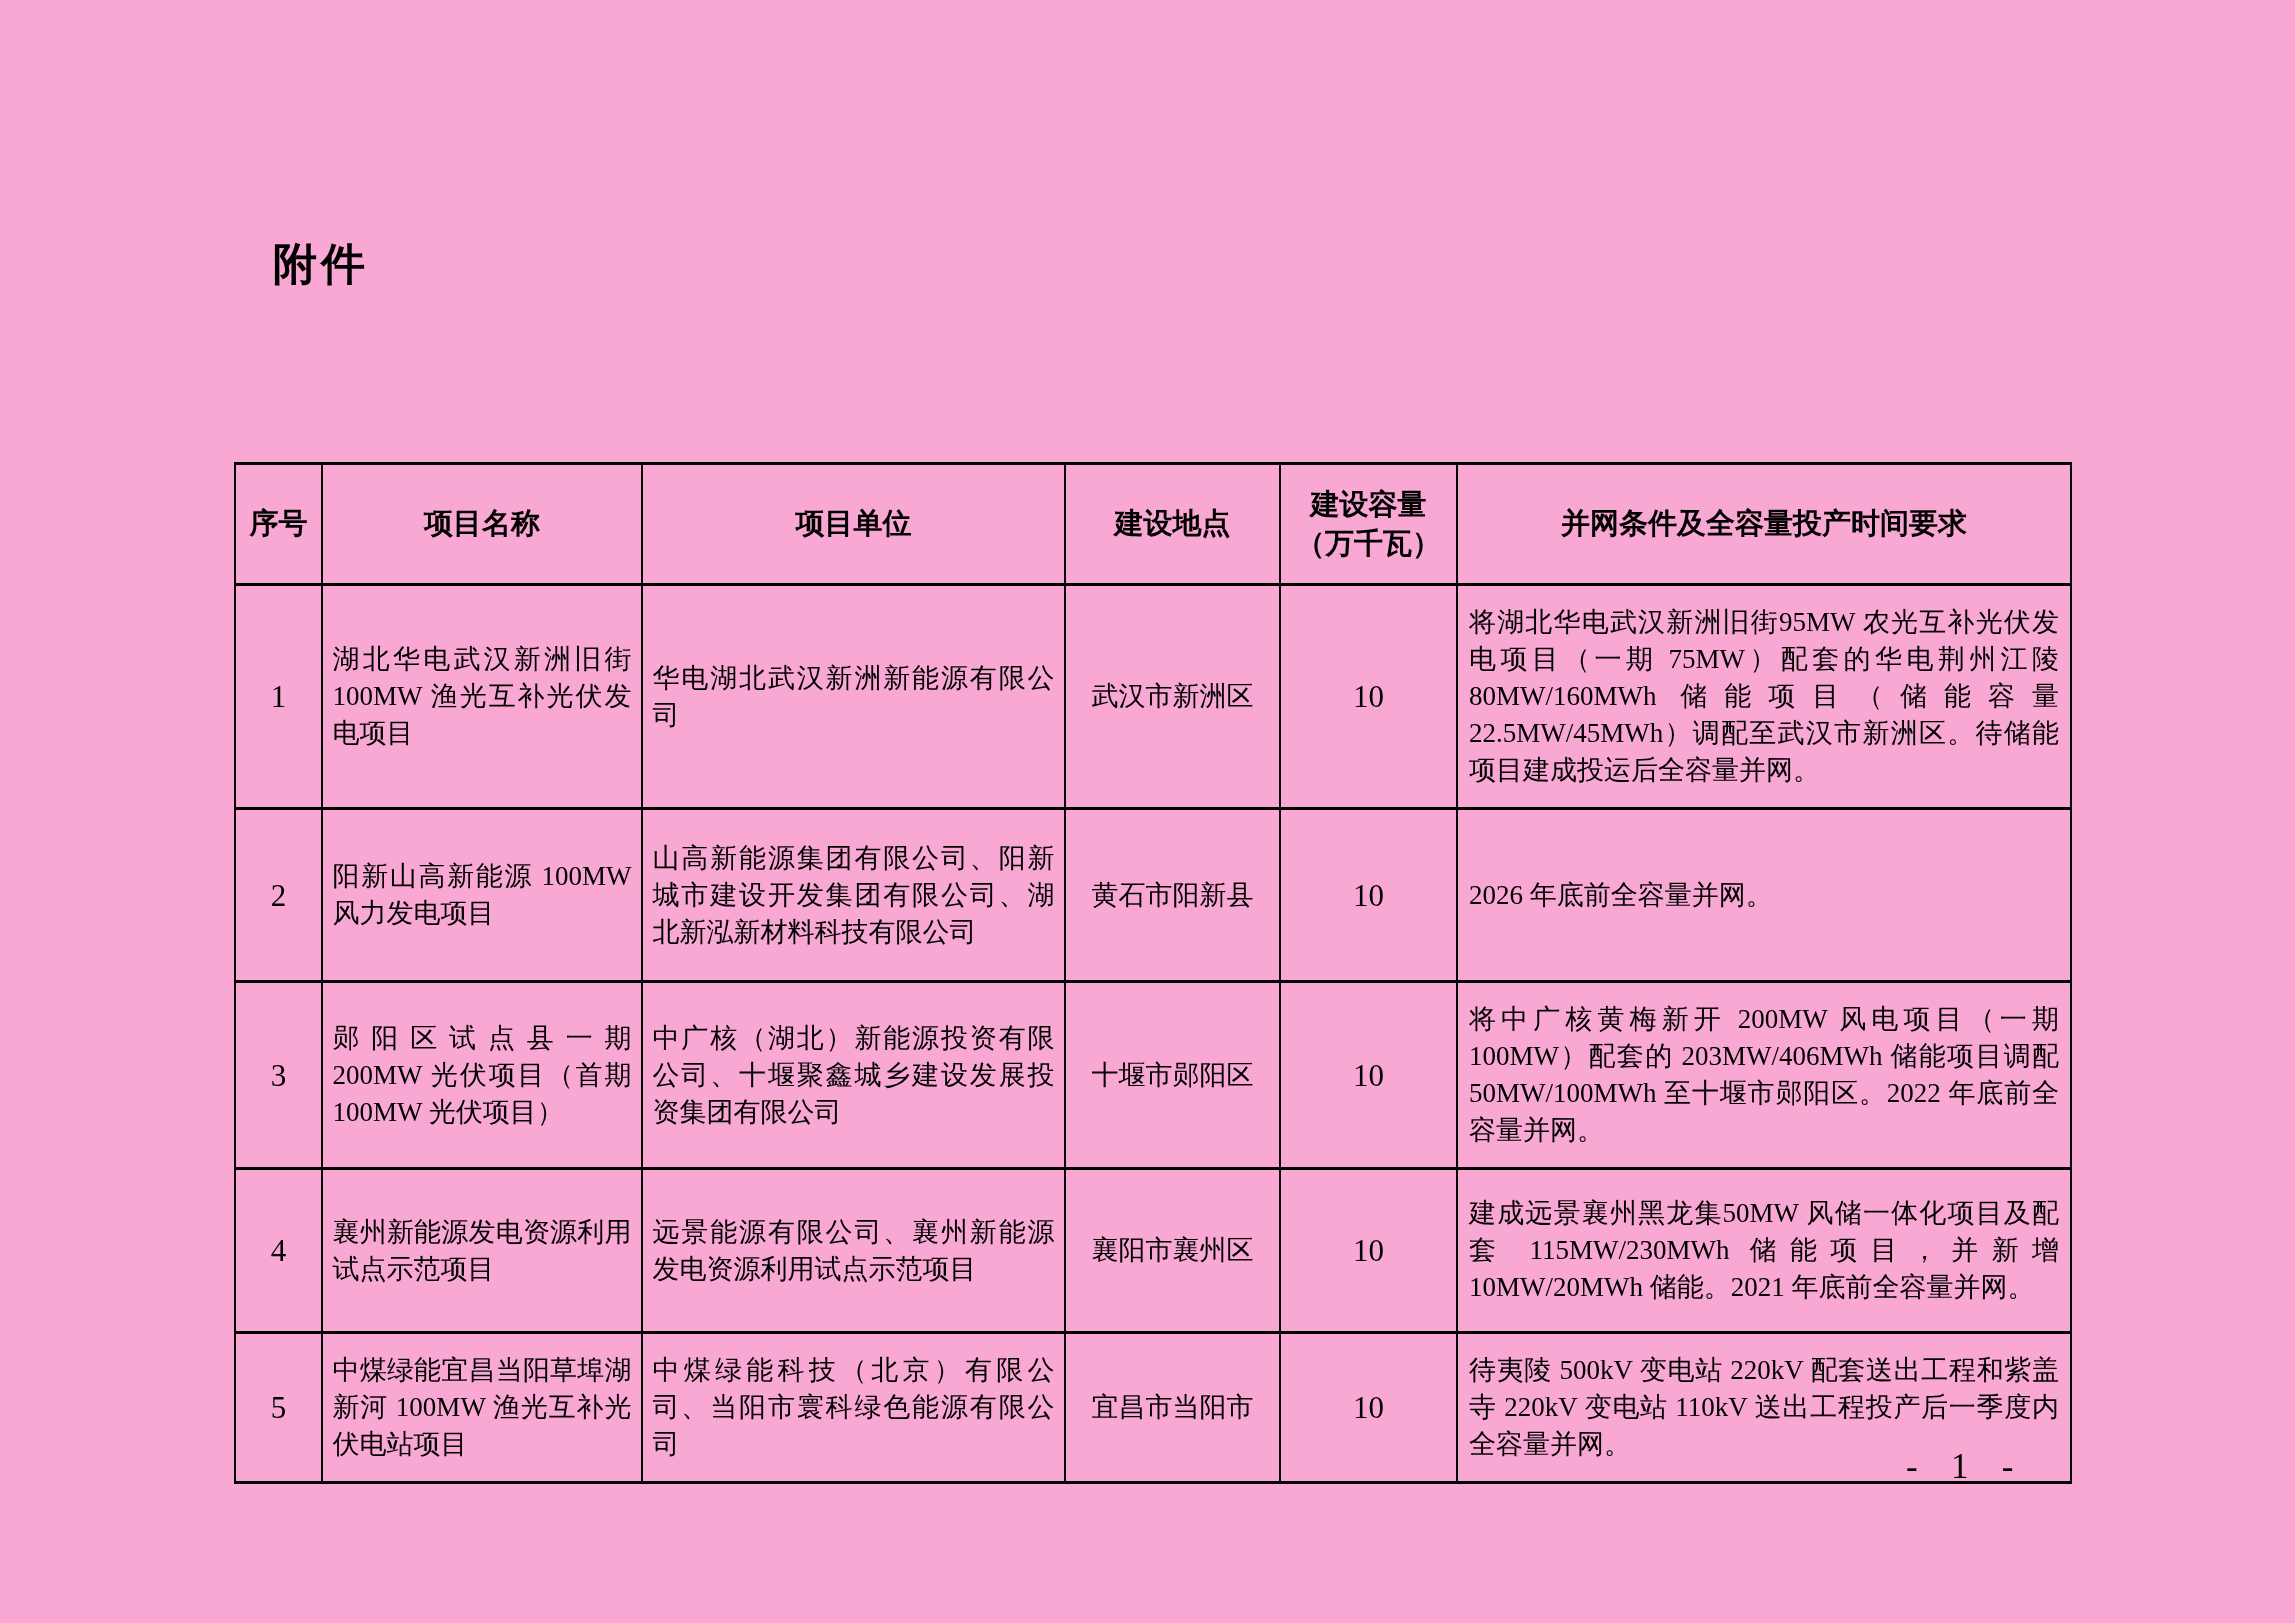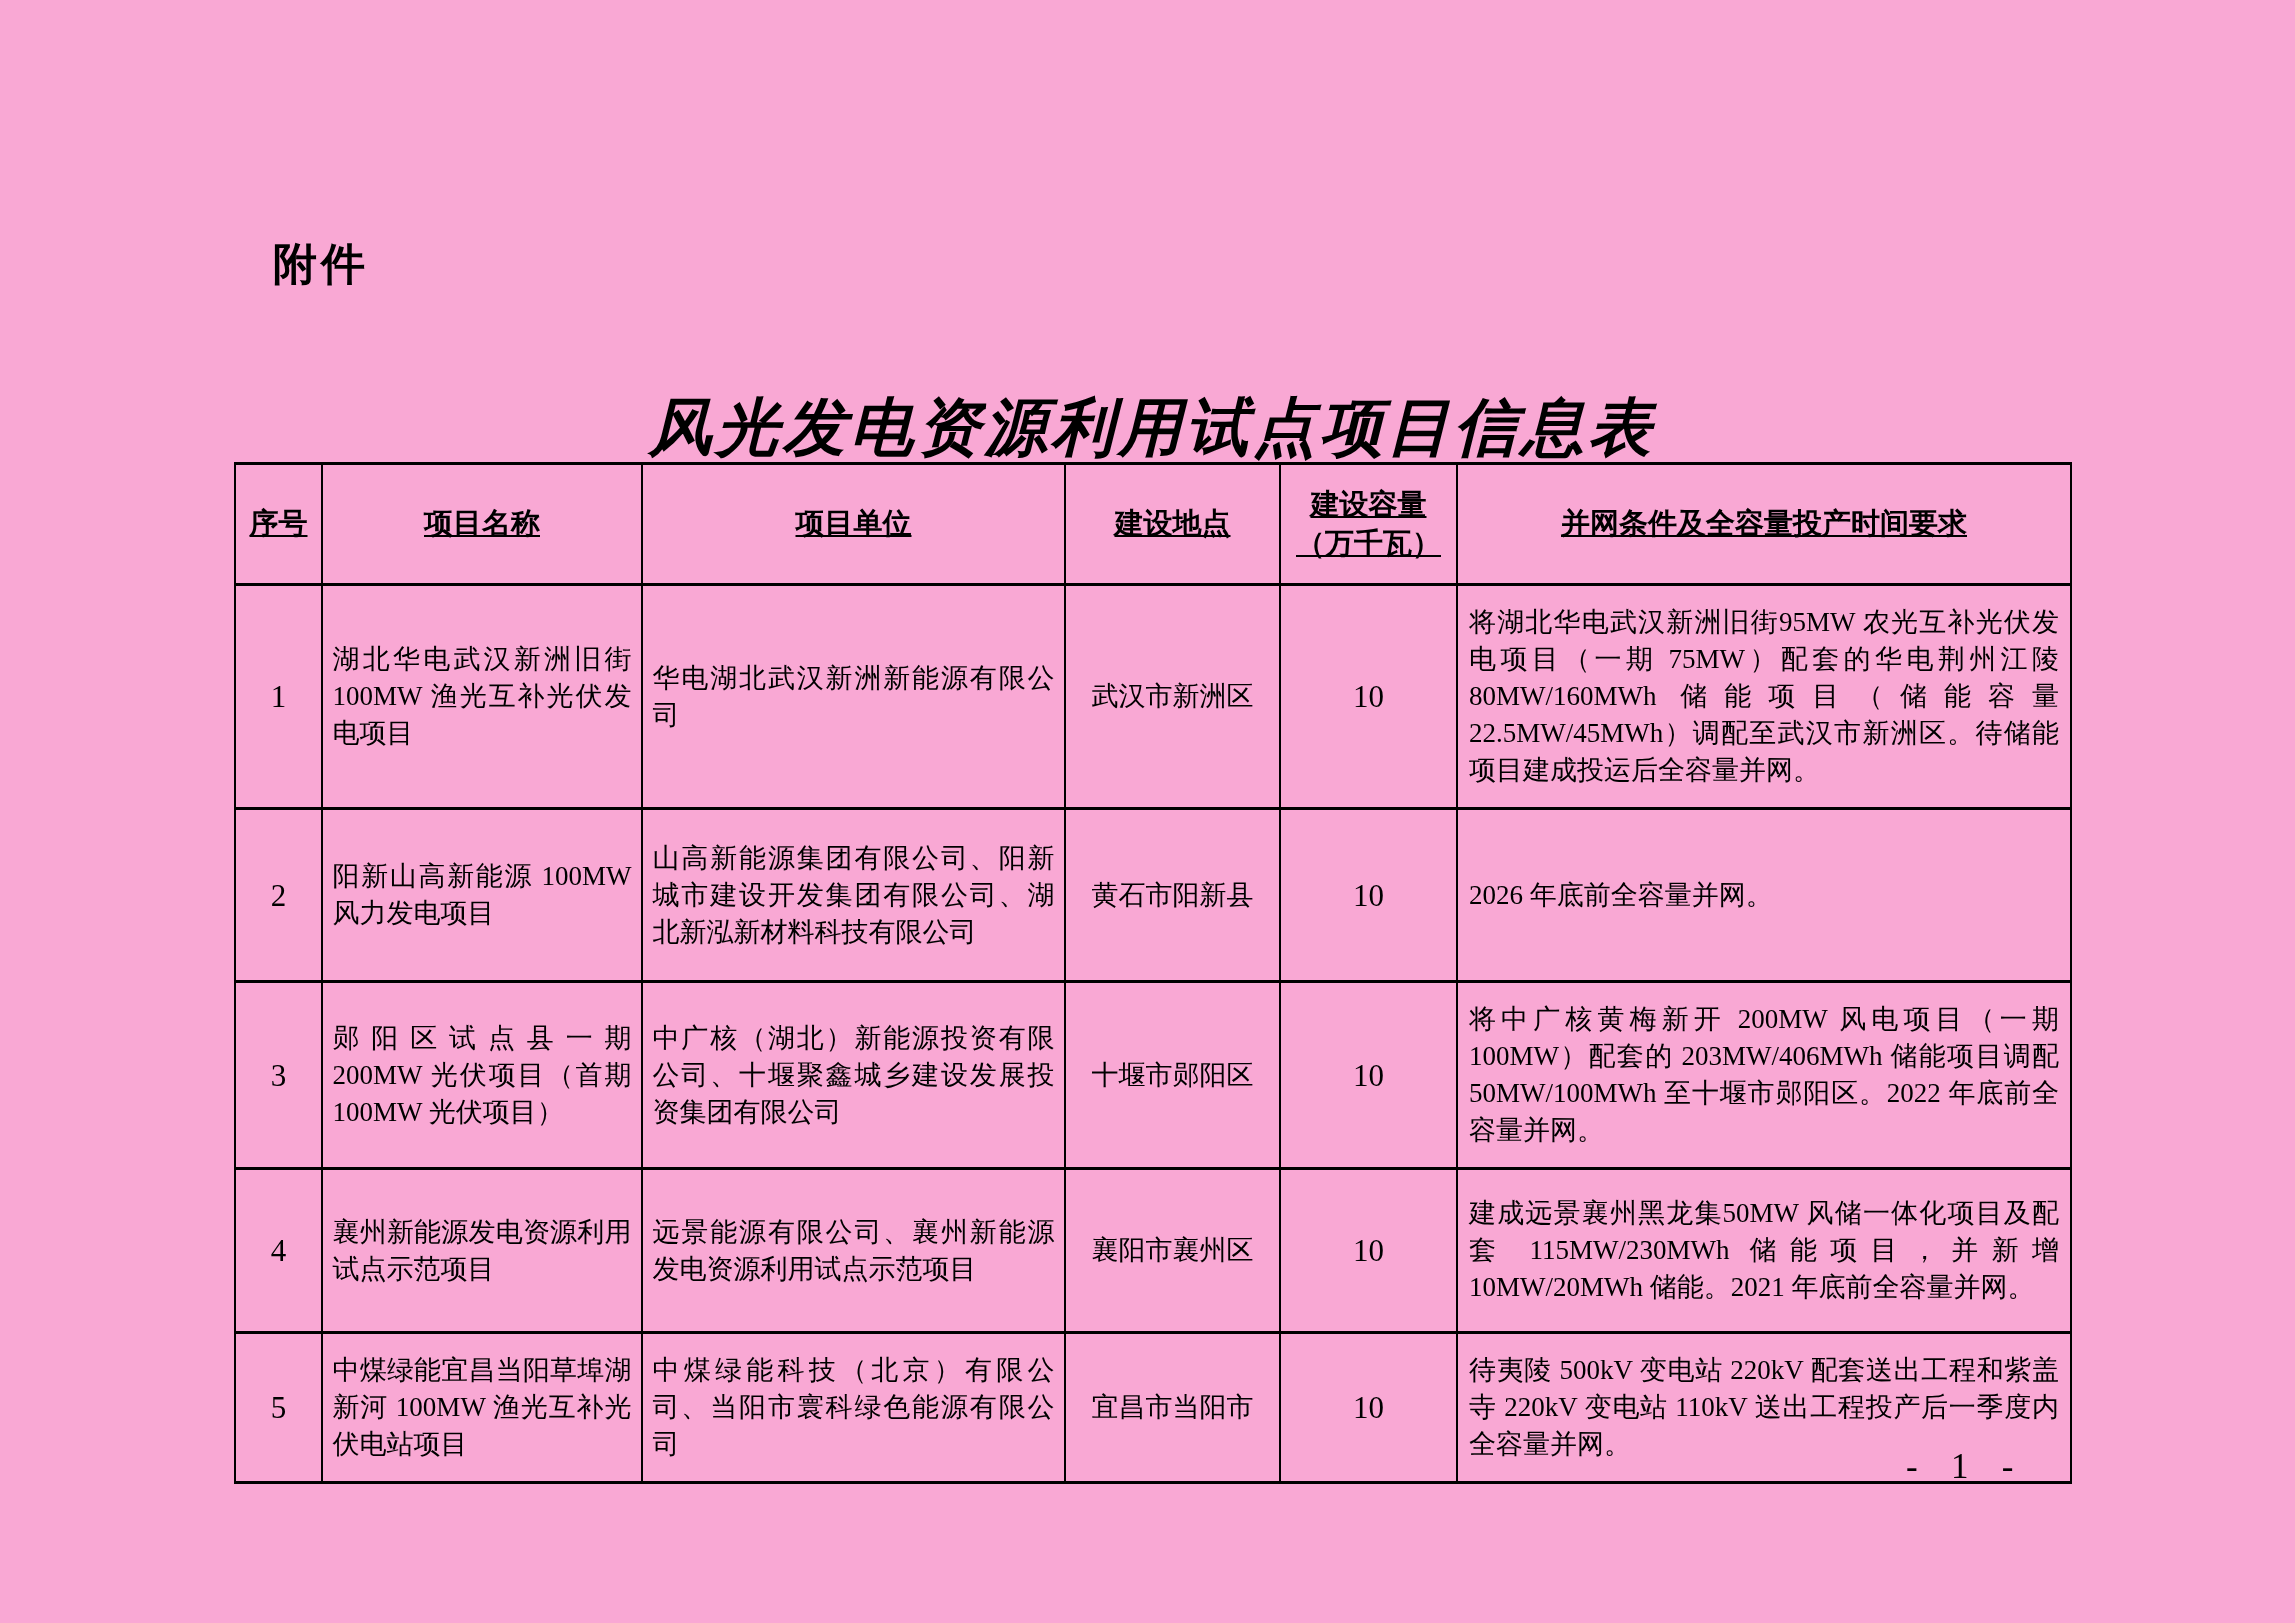--- a/index.html
+++ b/index.html
@@ -46,21 +46,21 @@
     border-collapse: collapse;
     table-layout: fixed;
   }
   .info-table th, .info-table td {
     border: 2px solid #000000;
     border-top-width: 3.4px;
     border-bottom-width: 3.4px;
     vertical-align: middle;
     overflow: hidden;
   }
-  .info-table thead tr { height: 121px; text-decoration: underline; }
+  .info-table thead tr { height: 121px; }
   .info-table tbody tr:nth-child(1) { height: 190px; }
   .info-table tbody tr:nth-child(2) { height: 173px; }
   .info-table tbody tr:nth-child(3) { height: 172px; }
   .info-table tbody tr:nth-child(4) { height: 164px; }
   .info-table tbody tr:nth-child(5) { height: 141px; }
   .info-table th {
     font-family: "Liberation Sans", "DejaVu Sans", sans-serif;
     font-weight: 700;
     font-size: 29px;
     line-height: 1.35;
@@ -97,21 +97,20 @@
     white-space: nowrap;
   }
 </style>
 </head>
 <body>
 
 <div class="page">
 
   <div class="attachment">附件</div>
 
-  <h1 class="doc-title">风光发电资源利用试点项目信息表</h1>
 
   <table class="info-table">
     <colgroup>
       <col style="width:87px">
       <col style="width:320px">
       <col style="width:423px">
       <col style="width:215px">
       <col style="width:177px">
       <col style="width:614px">
     </colgroup>

